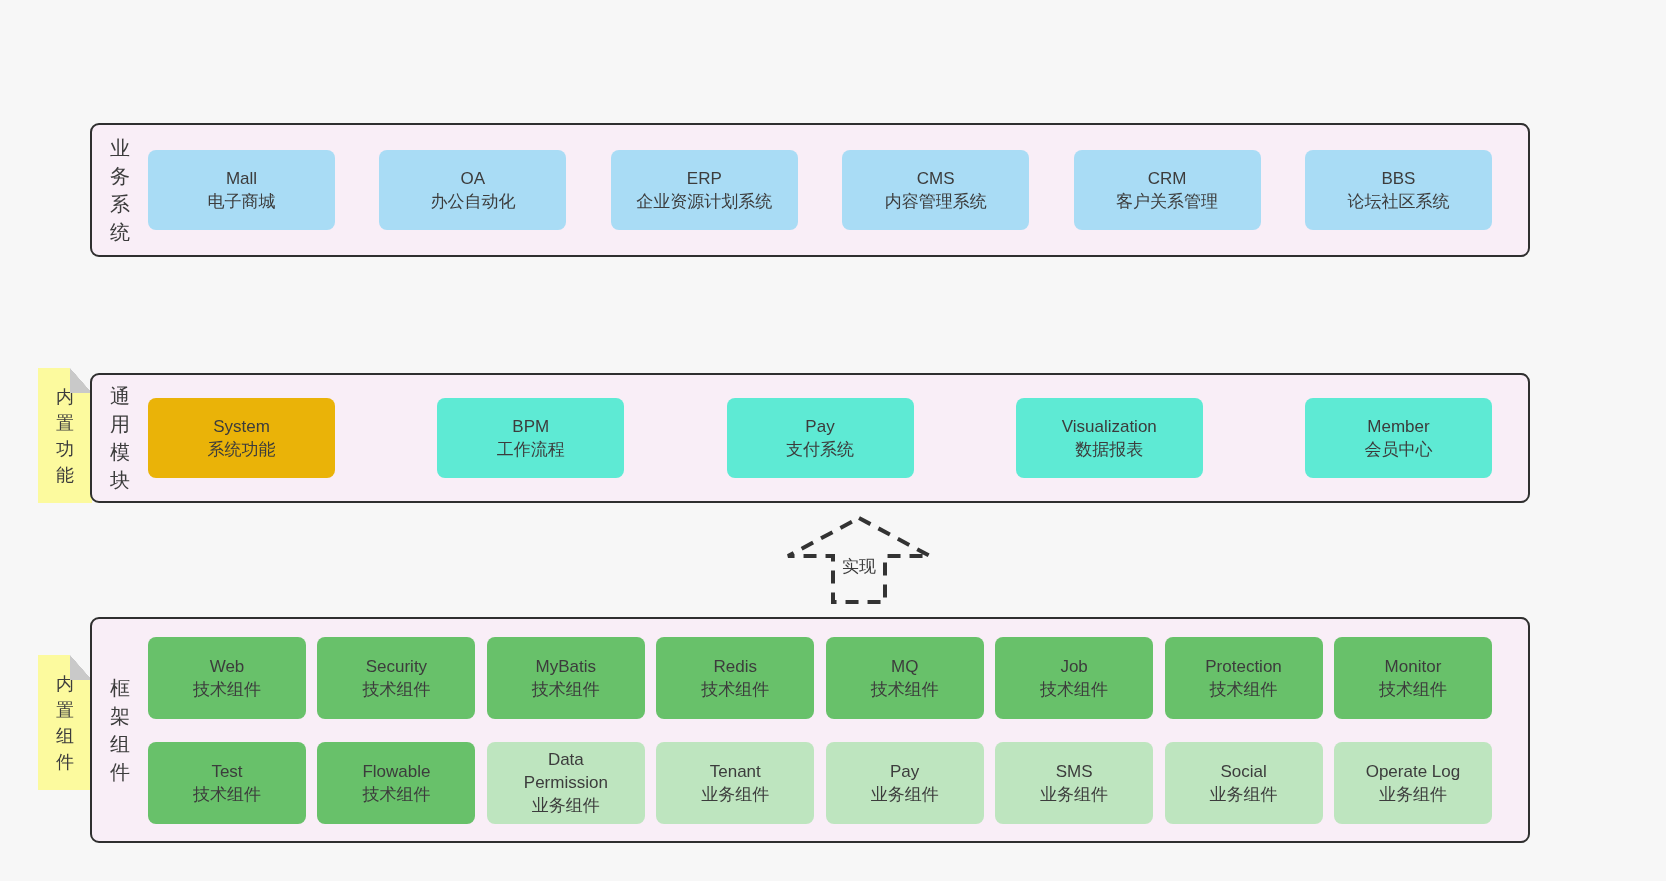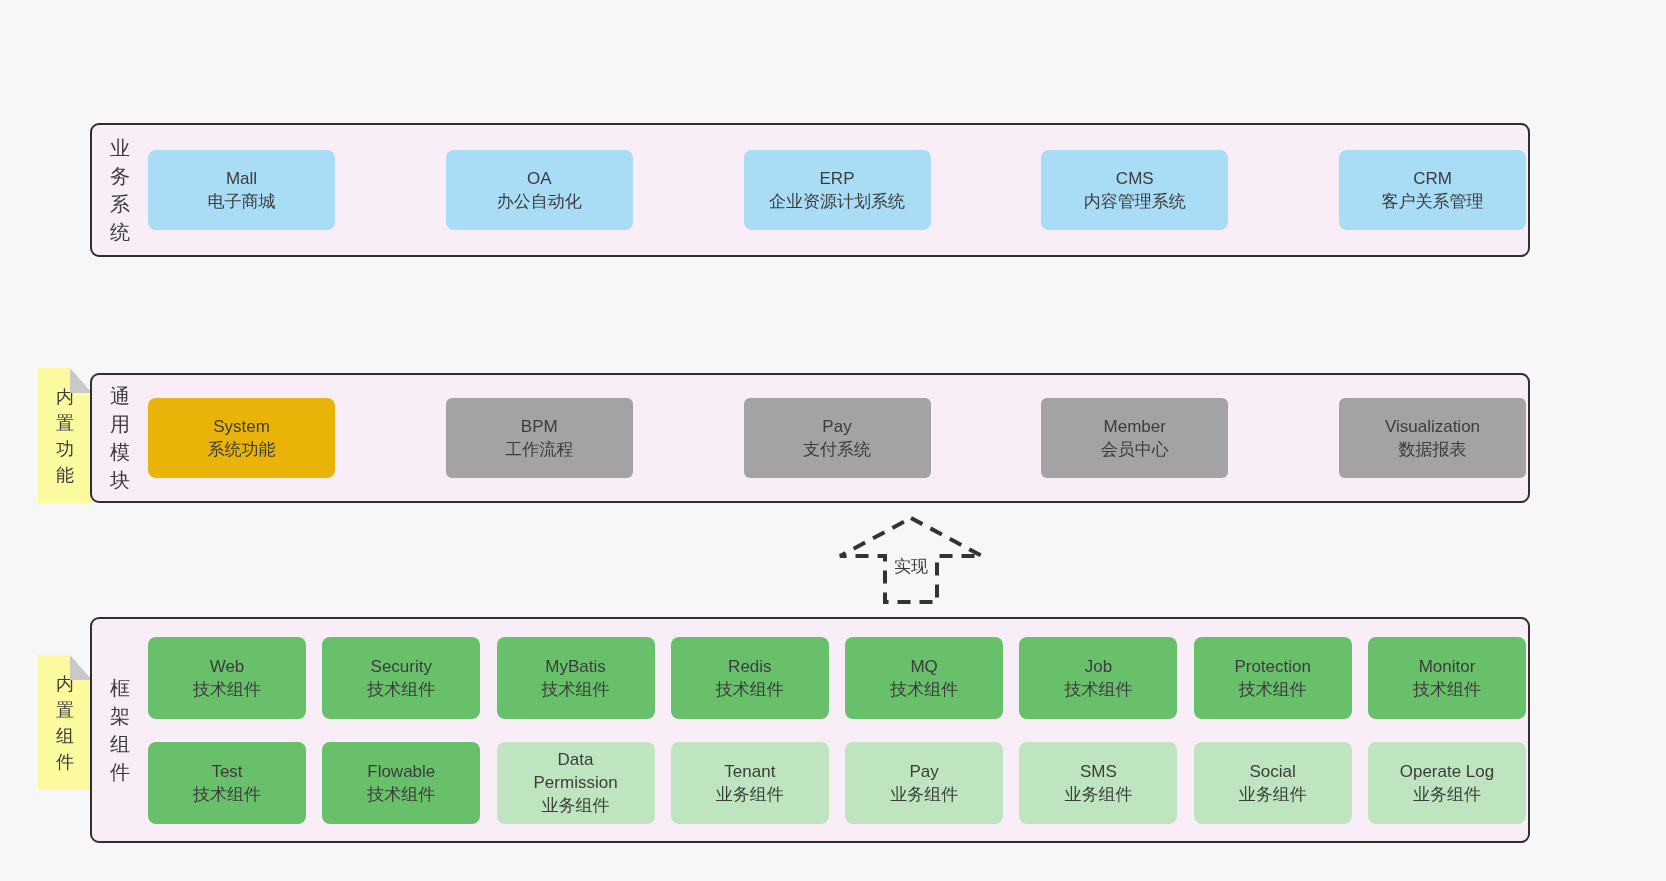--- a/index.html
+++ b/index.html
@@ -10,47 +10,47 @@
         background:#f9eef7;border:2px solid #2f2f2f;border-radius:9px;
         display:flex;z-index:2;}
   #band-0{top:123px;height:134px;}
   #band-1{top:373px;height:130px;}
   #band-2{top:617px;height:226px;}
 
   .band-label{flex:none;width:56px;display:flex;flex-direction:column;
               justify-content:center;align-items:center;
               font-size:20px;line-height:28px;}
   .band-rows{flex:1;display:flex;flex-direction:column;justify-content:center;
-             gap:23px;padding-right:2px;}
+             gap:23px;padding-right:36px;}
   .box-row{display:flex;justify-content:space-between;}
 
   .module-box{box-sizing:border-box;border-radius:8px;display:flex;flex-direction:column;
               justify-content:center;align-items:center;text-align:center;
               font-size:17px;line-height:23px;padding:2px 4px;}
   #band-0 .module-box,#band-1 .module-box{width:187px;height:80px;}
   #band-2 .module-box{width:158px;height:82px;}
   .box-title{white-space:pre-line;}
 
   .v-business_system{background:#a9dcf5;}
   .v-core_module{background:#eab308;}
-  .v-module{background:#a3a3a3;border-radius:6px;}
+  .v-module{background:#5eead4;}
   .v-tech_component{background:#68c16a;}
   .v-biz_component{background:#bee5bf;}
 
   .sticky{position:absolute;left:38px;width:54px;height:135px;background:#fcfa9e;
           z-index:1;display:flex;flex-direction:column;justify-content:center;
           align-items:center;font-size:18px;line-height:26px;}
   #sticky-0{top:368px;}
   #sticky-1{top:655px;}
   .fold{position:absolute;top:0;right:0;width:22px;height:25px;
         background:linear-gradient(to bottom left,#f7f7f7 49.5%,#c9c9c9 50.5%);}
 
   .arrow{position:absolute;width:150px;height:90px;z-index:1;}
   #arrow-0{left:803px;top:270px;}
-  #arrow-1{left:836px;top:515px;}
+  #arrow-1{left:784px;top:515px;}
   .arrow svg{display:block;width:100%;height:100%;}
   .arrow-label{position:absolute;top:40px;left:50%;transform:translateX(-50%);
                font-size:17px;background:#f7f7f7;padding:0 2px;white-space:nowrap;}
 </style>
 </head>
 <body>
 
 <div class="stage">
 
   <section class="band" id="band-0">
@@ -74,20 +74,24 @@
             <div class="box-title">ERP</div>
             <div class="box-subtitle">企业资源计划系统</div>
           </div>
           <div class="module-box v-business_system">
             <div class="box-title">CMS</div>
             <div class="box-subtitle">内容管理系统</div>
           </div>
           <div class="module-box v-business_system">
             <div class="box-title">CRM</div>
             <div class="box-subtitle">客户关系管理</div>
+          </div>
+          <div class="module-box v-business_system">
+            <div class="box-title">BBS</div>
+            <div class="box-subtitle">论坛社区系统</div>
           </div>
         </div>
       </div>
   </section>
 
 
   <div class="sticky" id="sticky-0">
     <div class="fold"></div>
     <div>
         <div>内</div>
@@ -112,26 +116,26 @@
           </div>
           <div class="module-box v-module">
             <div class="box-title">BPM</div>
             <div class="box-subtitle">工作流程</div>
           </div>
           <div class="module-box v-module">
             <div class="box-title">Pay</div>
             <div class="box-subtitle">支付系统</div>
           </div>
           <div class="module-box v-module">
+            <div class="box-title">Visualization</div>
+            <div class="box-subtitle">数据报表</div>
+          </div>
+          <div class="module-box v-module">
             <div class="box-title">Member</div>
             <div class="box-subtitle">会员中心</div>
-          </div>
-          <div class="module-box v-module">
-            <div class="box-title">Visualization</div>
-            <div class="box-subtitle">数据报表</div>
           </div>
         </div>
       </div>
   </section>
 
   <div class="arrow" id="arrow-1">
     <svg viewBox="0 0 150 90">
       <path d="M75,3 L146,41 L101,41 L101,87 L49,87 L49,41 L4,41 Z" fill="none" stroke="#333333" stroke-width="4" stroke-dasharray="13 9" stroke-linejoin="miter"></path>
     </svg>
     <span class="arrow-label">实现</span>

